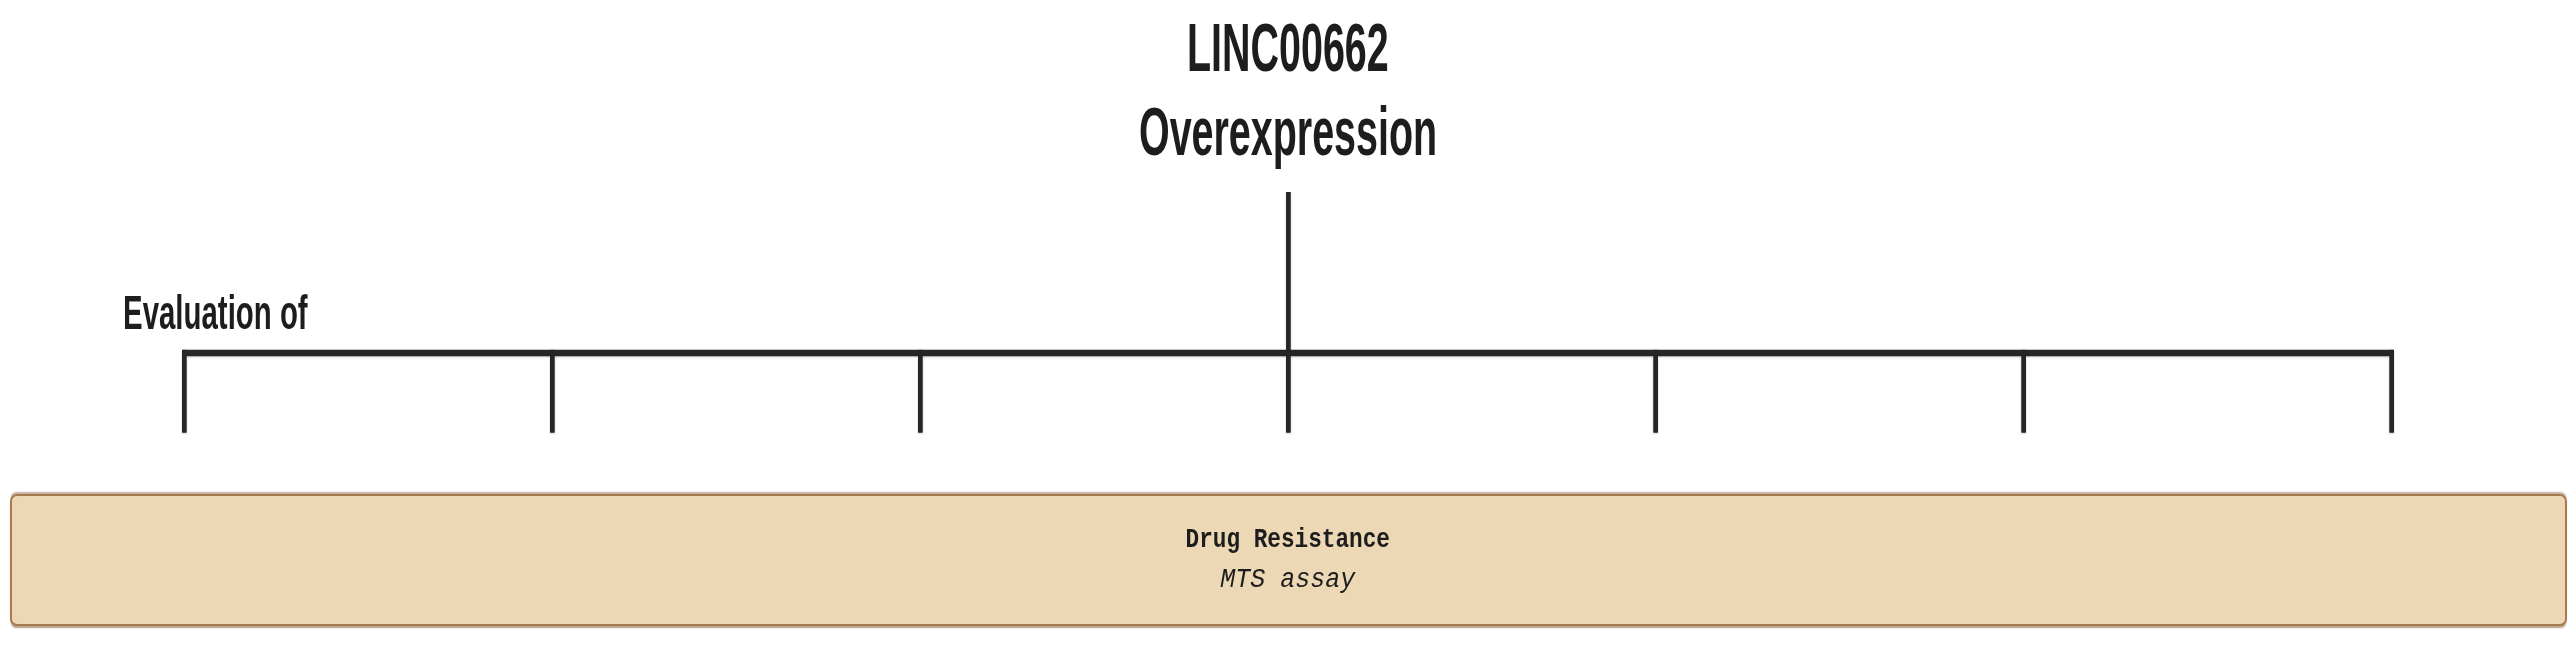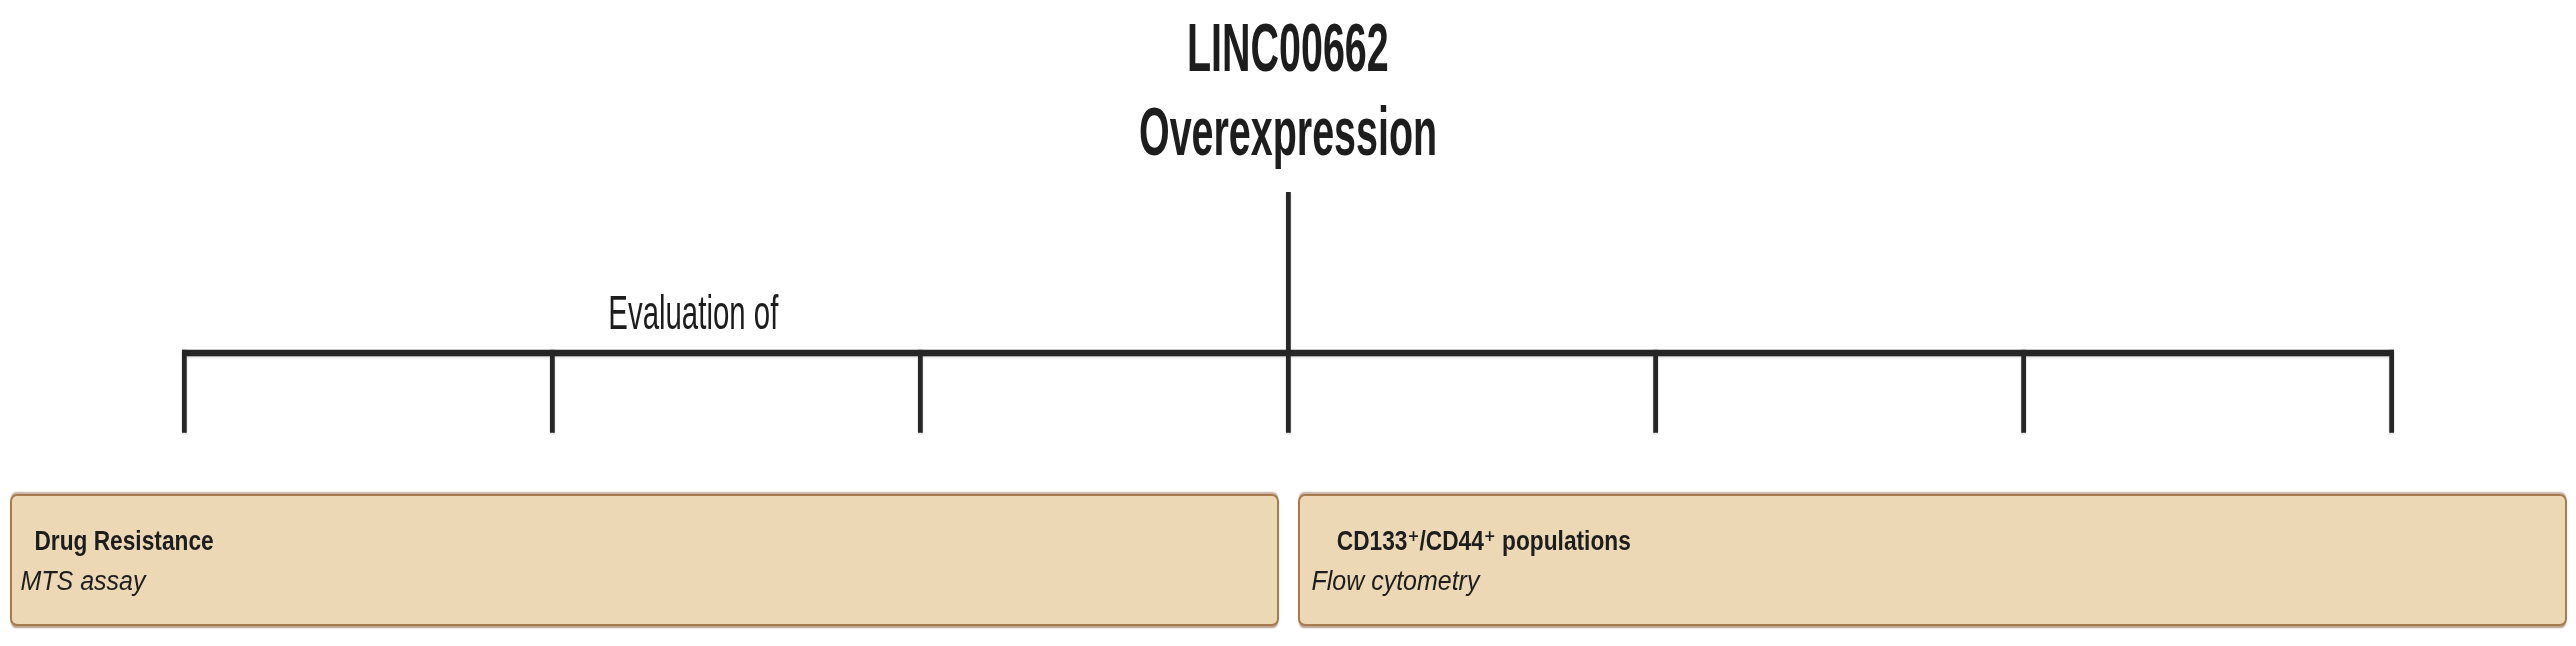--- a/index.html
+++ b/index.html
@@ -43,22 +43,22 @@
     width:2576px; height:646px;
     pointer-events:none;
     filter:drop-shadow(0 1.6px 0.8px rgba(0,0,0,0.18));
   }
   
   .eval-label{
     position:absolute;
     top:288px;
     left:0;
     width:1273px;
-    text-align:center;
-    font-weight:normal;
+    text-align:left;
+    font-weight:bold;
     font-size:49px;
     line-height:49px;
     white-space:nowrap;
     color:var(--text-color);
   }
   .eval-label .lbl{
     display:inline-block;
     transform:scaleX(0.60);
     transform-origin:right center;
   }
@@ -74,24 +74,25 @@
   }
   .box{
     flex:1 1 0;
     min-width:0;
     background:var(--box-fill);
     border:2.4px solid var(--box-border);
     border-radius:7.1px;
     box-shadow:0 3.2px 1.6px -1.6px rgba(122,82,48,.55), 0 -3.2px 1.6px -1.6px rgba(122,82,48,.45);
     display:flex;
     flex-direction:column;
-    align-items:flex-start;
+    align-items:center;
     justify-content:center;
     gap:4.7px;
     text-align:center;
+    font-family:Liberation Mono, monospace;
   }
   .box .box-name{
     display:block;
     font-weight:bold;
     font-size:28.4px;
     line-height:36px;
     white-space:nowrap;
     transform:scaleX(0.80);
     transform-origin:center center;
   }
@@ -136,20 +137,16 @@
   <div class="box">
     <span class="box-name">Drug Resistance</span>
     <span class="box-method">MTS assay</span>
   </div>
 
 
 
 
 
 
-  <div class="box">
-    <span class="box-name">CD133⁺/CD44⁺ populations</span>
-    <span class="box-method">Flow cytometry</span>
-  </div>
 </div>
 
 </div>
 
 
 </body></html>

